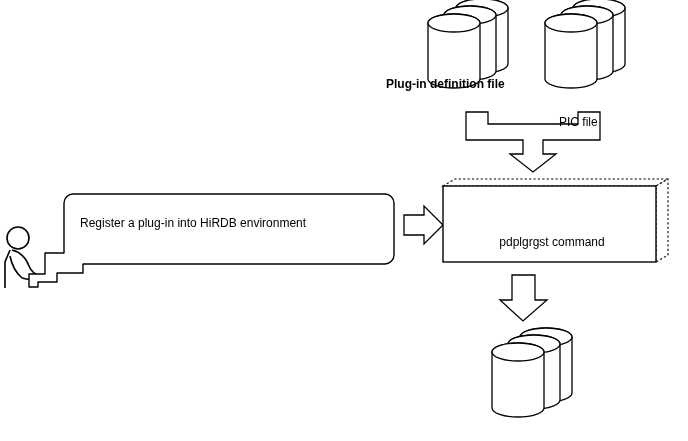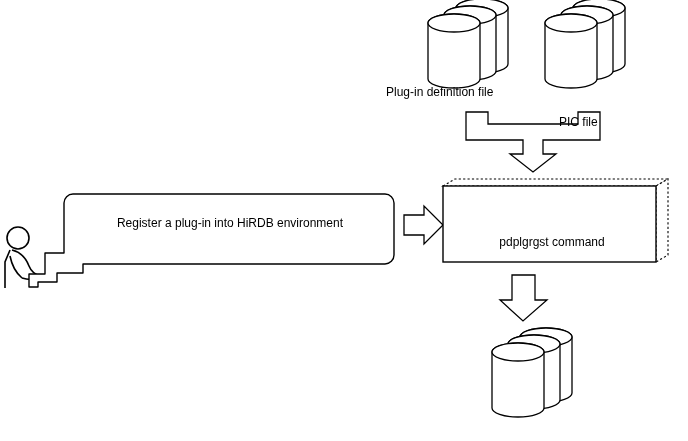--- a/index.html
+++ b/index.html
@@ -36,32 +36,33 @@
     letter-spacing: 0px;
   }
   .lbl-center {
     text-align: center;
   }
   .lbl-left {
     text-align: left;
   }
   #label-plugin-def-file {
     left: 386px;
-    top: 84px;
+    top: 76px;
+    font-weight: bold;
   }
   #label-pic-file {
     left: 559px;
     top: 90px;
     margin-top: 24px;
   }
   #label-bubble-text {
     left: 80px;
     top: 215px;
     width: 300px;
-    text-align: center;
+    text-align: left;
   }
   #label-command-text {
     left: 452px;
     top: 216px;
     width: 200px;
     text-align: center;
     margin-top: 18px;
   }
   #label-plugin-related-info {
     left: 579px;

